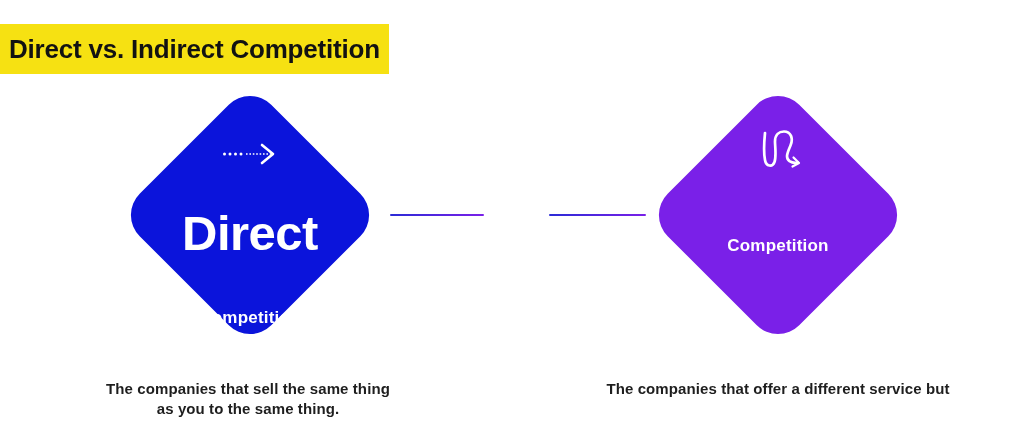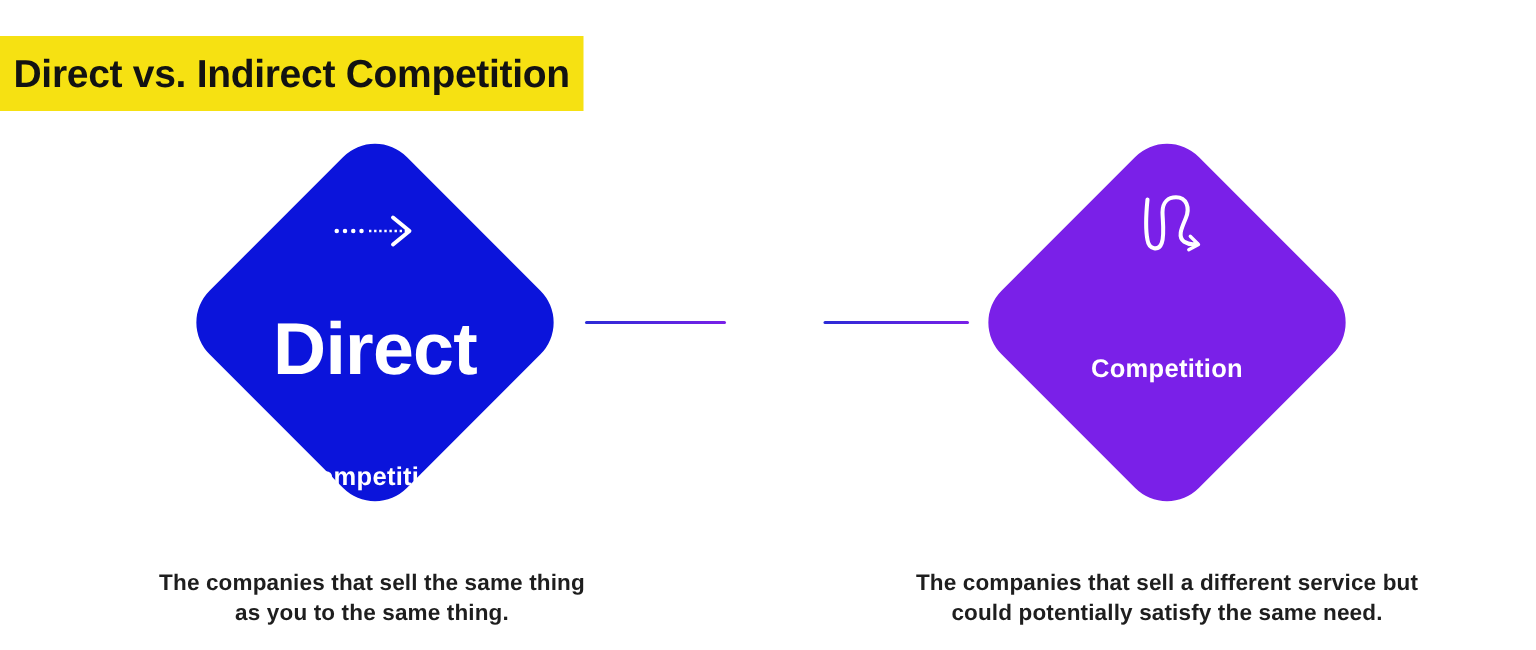--- a/index.html
+++ b/index.html
@@ -97,17 +97,16 @@
       </svg>
     </div>
     <div class="sub-name">Competition</div>
   </div>
 
   <div class="caption left">
     <div>The companies that sell the same thing</div>
     <div>as you to the same thing.</div>
   </div>
   <div class="caption right">
-    <div>The companies that sell a different service but</div>
-    <div>could potentially satisfy the same need.</div>
+    <div>The companies that offer a different service but</div>
   </div>
 
 </div>
 
 </body></html>

